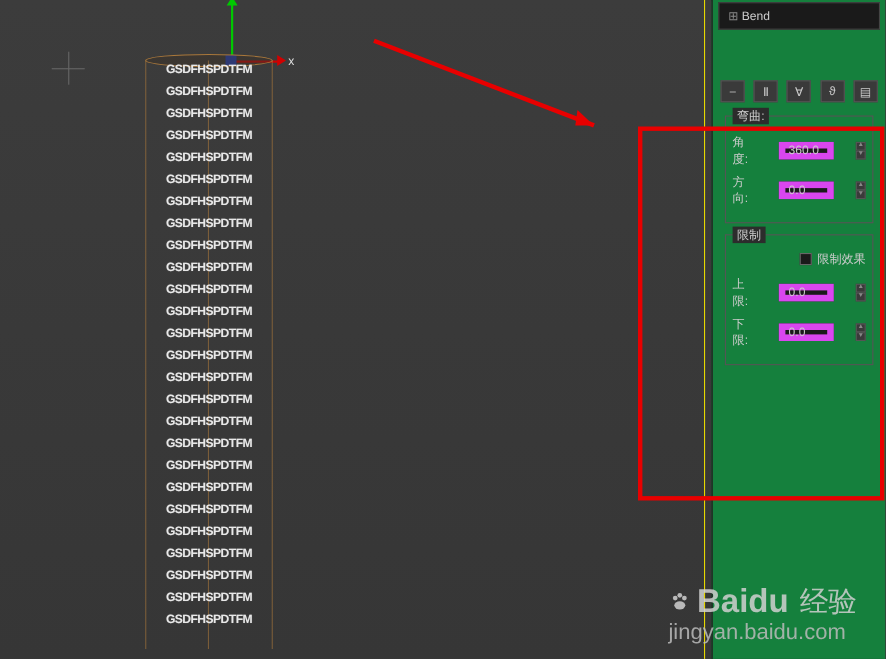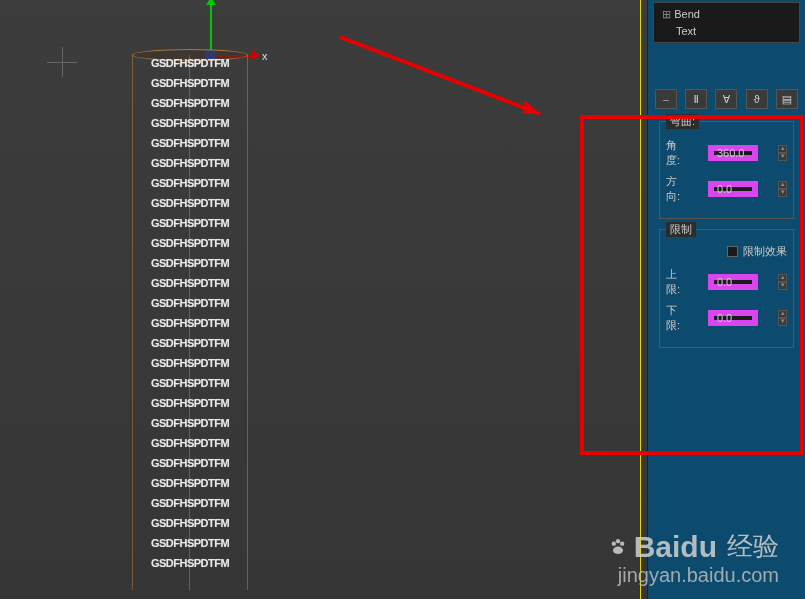--- a/index.html
+++ b/index.html
@@ -181,21 +181,21 @@
       border: 4px solid #e80000;
       pointer-events: none;
     }
     
     .right-panel {
       position: absolute;
       right: 0;
       top: 0;
       width: 158px;
       height: 599px;
-      background: #0c4a6e;
+      background: #15803d;
       border-left: 1px solid #222;
     }
     .dark-inset {
       position: absolute;
       left: 647px;
       top: 0;
       width: 10px;
       height: 599px;
       border-top: 1px solid #161616;
       border-left: 1px solid #161616;
@@ -346,21 +346,20 @@
       height: 11px;
       background: #1a1a1a;
       border: 1px solid #666;
     }
     
     .watermark {
       position: absolute;
       right: 26px;
       bottom: 12px;
       color: #d0d0d0;
-      text-align: right;
       opacity: 0.85;
     }
     .watermark-main {
       font-size: 30px;
       font-weight: bold;
       display: flex;
       align-items: center;
       gap: 6px;
     }
     .watermark-cn {
@@ -436,23 +435,20 @@
 
 <div class="yellow-line"></div>
 
 <div class="dark-inset"></div>
 
 <div class="right-panel">
   <div class="modifier-list">
     <div class="modifier-item expandable">
       <span>Bend</span>
     </div>
-    <div class="modifier-item" style="padding-left:18px;">
-      <span>Text</span>
-    </div>
   </div>
 
   <div class="icon-row">
     <div class="icon-btn">⎯</div>
     <div class="icon-btn">Ⅱ</div>
     <div class="icon-btn">∀</div>
     <div class="icon-btn">ϑ</div>
     <div class="icon-btn">▤</div>
   </div>
 

